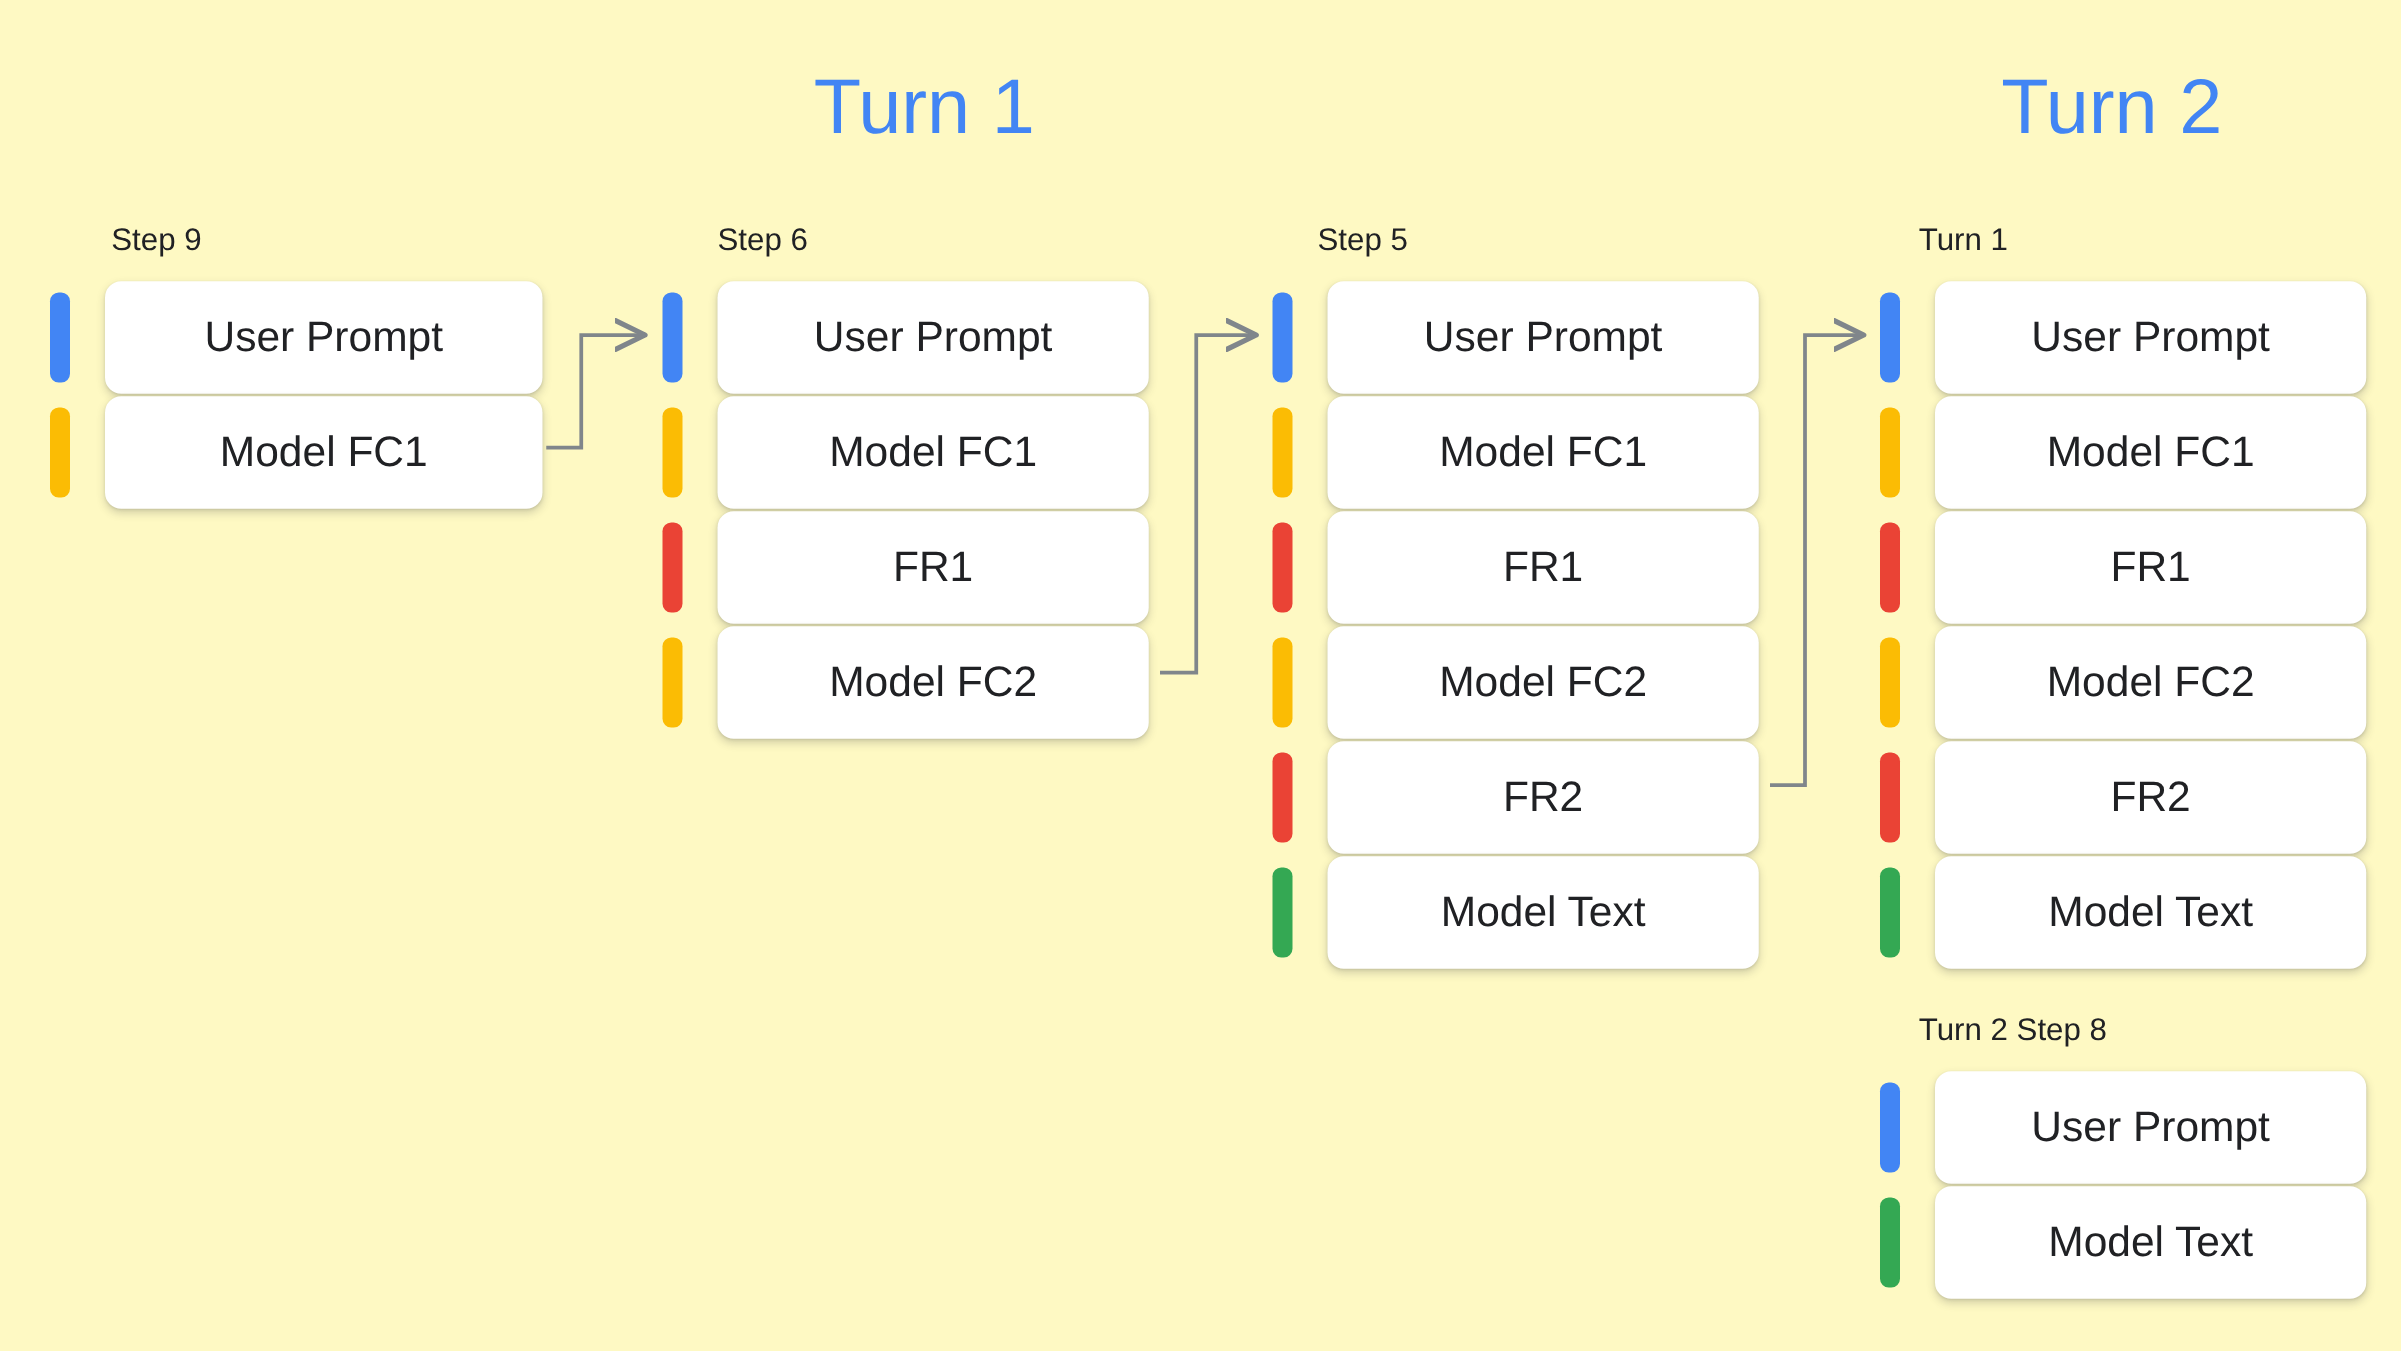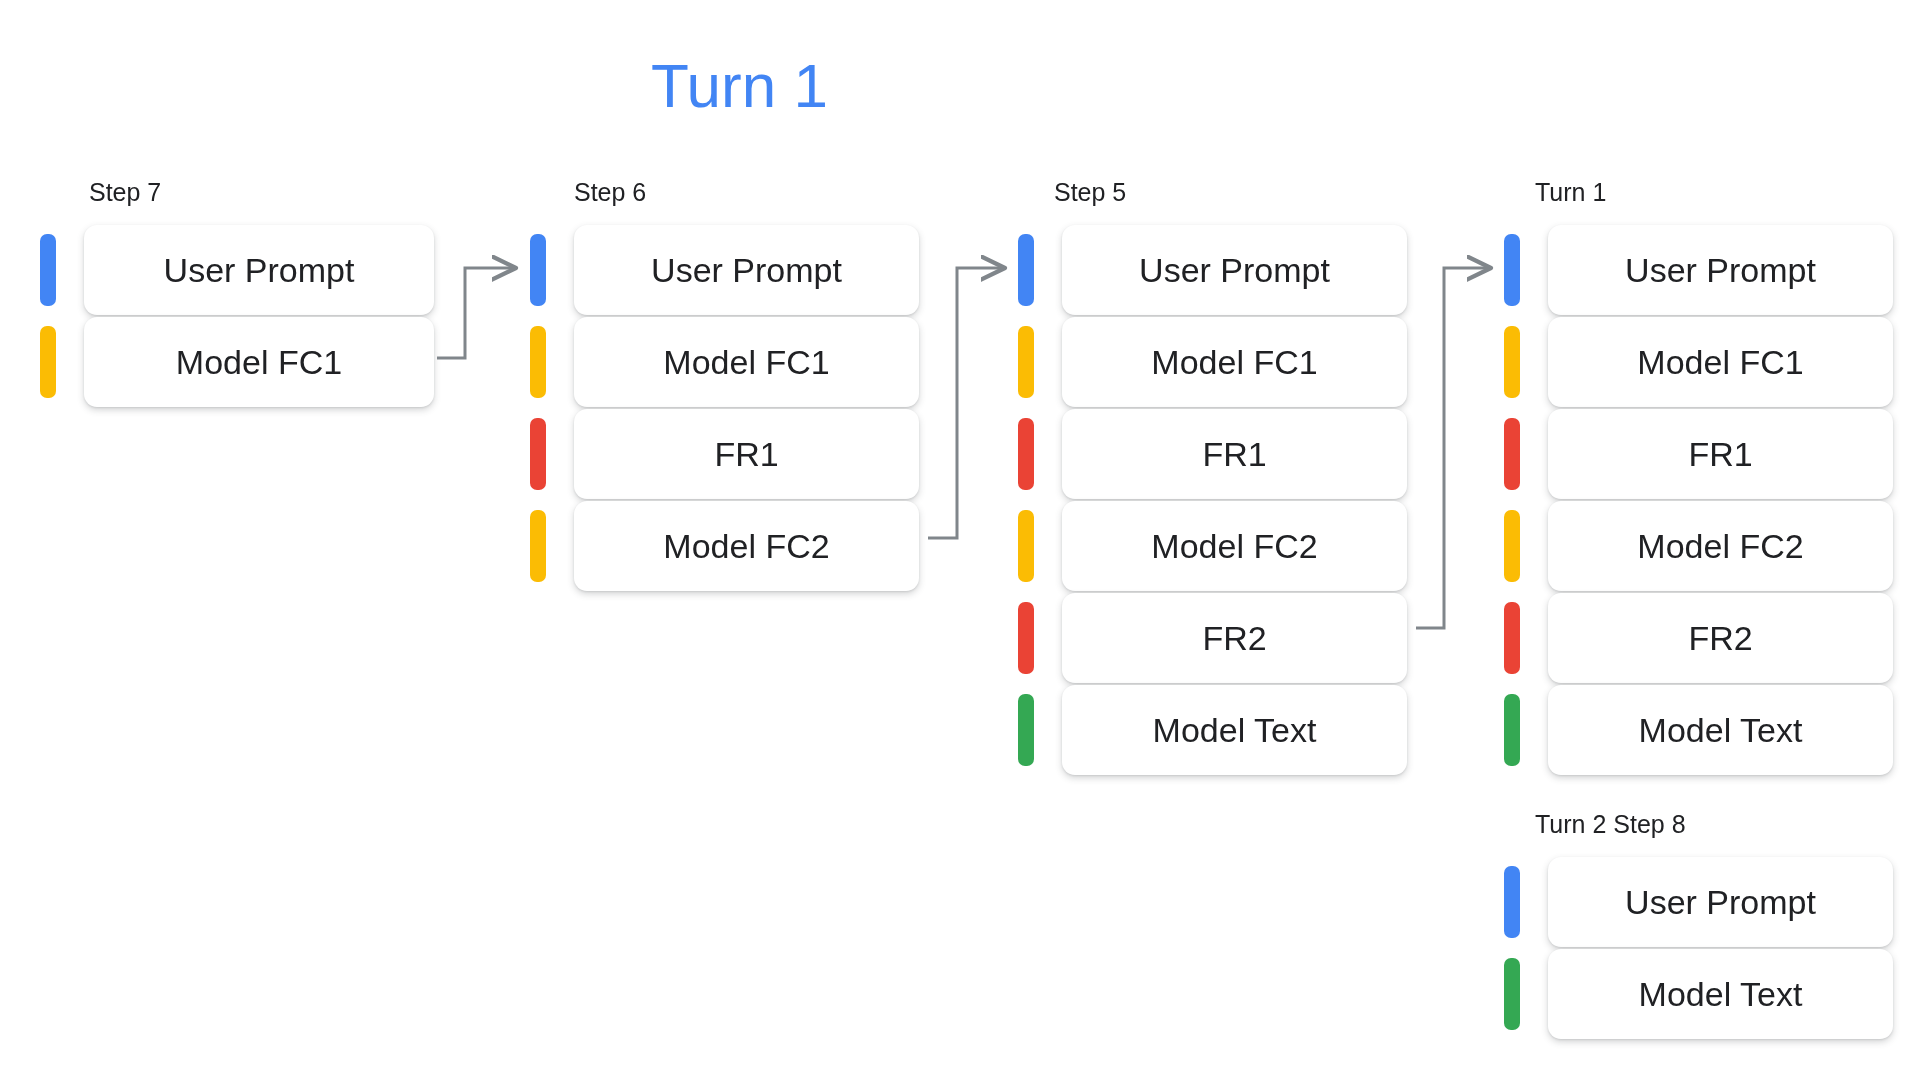--- a/index.html
+++ b/index.html
@@ -4,21 +4,21 @@
 <style>
   html, body {
     margin: 0;
     padding: 0;
     background: #e8eaed;
   }
   #canvas {
     position: relative;
     width: 1921px;
     height: 1081px;
-    background: #ffffff;
+    background: #fef9c3;
     font-family: "Liberation Sans", sans-serif;
     overflow: hidden;
   }
 
   
   .turn-title {
     position: absolute;
     font-size: 62px;
     font-weight: 400;
     color: #4285f4;
@@ -80,23 +80,24 @@
     overflow: visible;
     pointer-events: none;
   }
 </style>
 </head>
 <body>
 
 <div id="canvas">
 
   <div class="turn-title" style="left:651px; top:55px;">Turn 1</div>
+  <div class="turn-title" style="left:1601px; top:55px;">Turn 2</div>
 
   <div class="column" style="left:40px; top:180px; width:400px;">
-    <div class="group-label" style="left:49px; top:0px;">Step 7</div>
+    <div class="group-label" style="left:49px; top:0px;">Step 9</div>
     <div class="rows" style="left:0px; top:45px;">
       <div class="row" style="top:0px;">
         <div class="bar" style="background:#4285f4;"></div>
         <div class="card" style="width:350px;">
           <span class="card-label">User Prompt</span>
         </div>
       </div>
       <div class="row" style="top:92px;">
         <div class="bar" style="background:#fbbc04;"></div>
         <div class="card" style="width:350px;">

